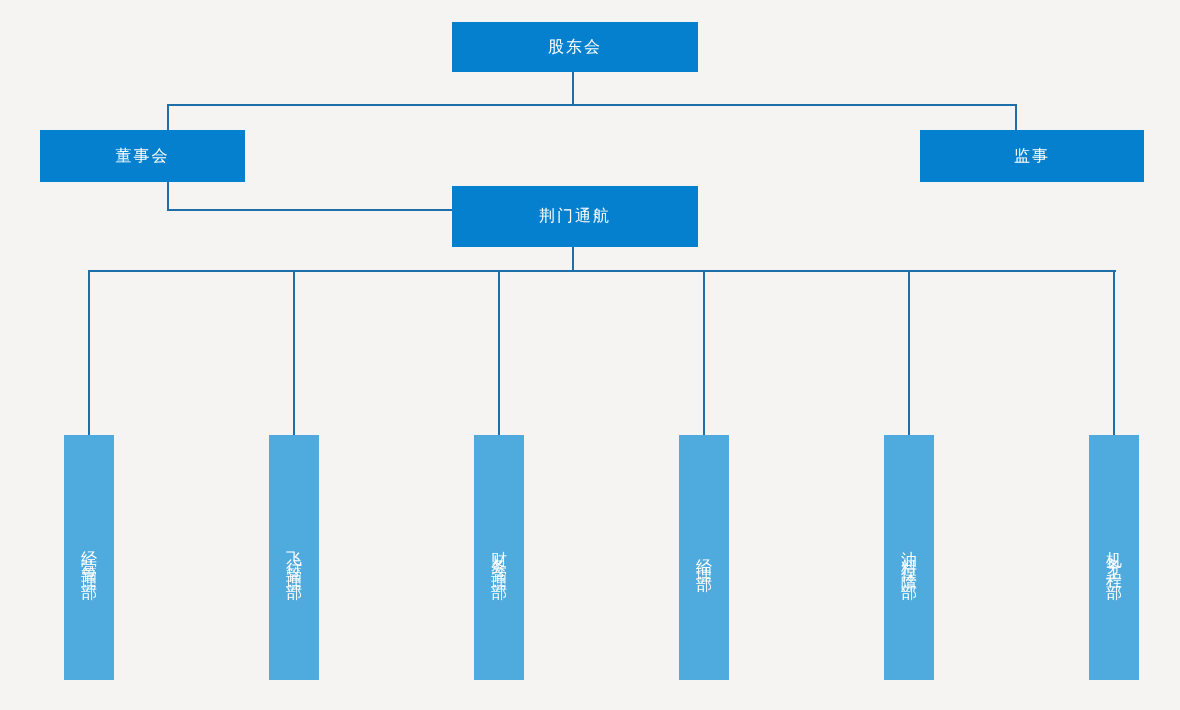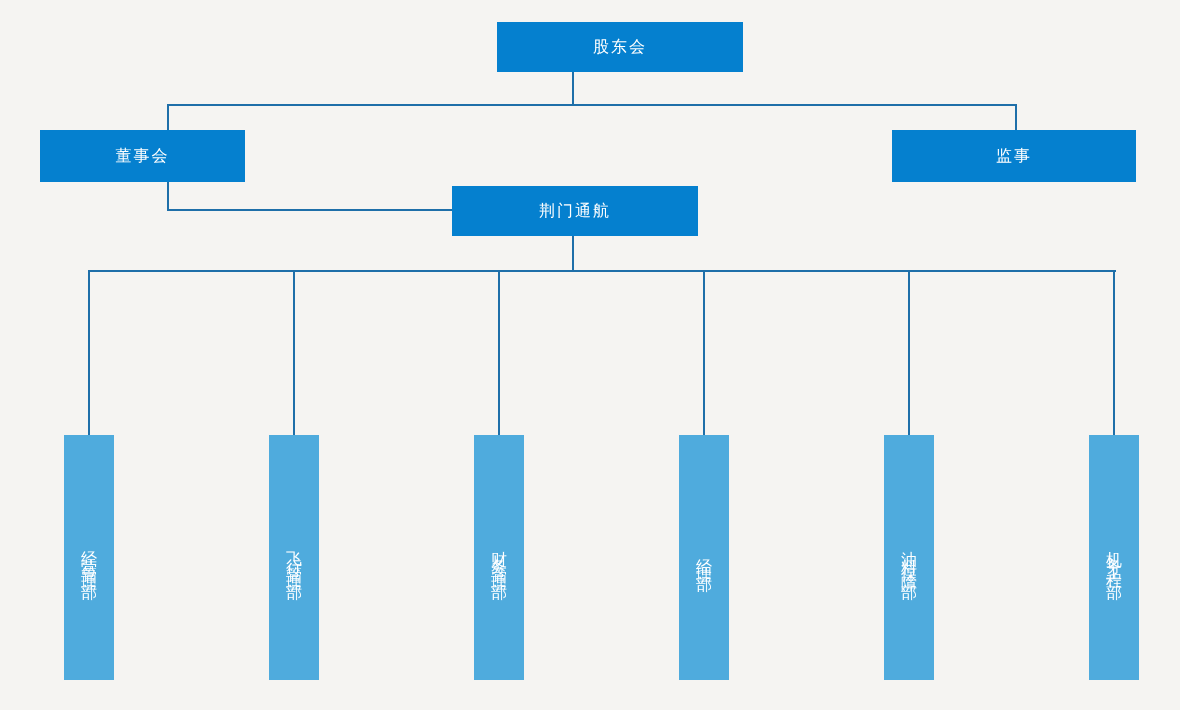--- a/index.html
+++ b/index.html
@@ -65,33 +65,33 @@
   <div class="line hline" style="left:167px; top:209px; width:285px;"></div>
   <div class="line vline" style="left:572px; top:236px; height:35px;"></div>
   <div class="line hline" style="left:88px; top:270px; width:1028px;"></div>
   <div class="line vline" style="left:88px; top:270px; height:165px;"></div>
   <div class="line vline" style="left:293px; top:270px; height:165px;"></div>
   <div class="line vline" style="left:498px; top:270px; height:165px;"></div>
   <div class="line vline" style="left:703px; top:270px; height:165px;"></div>
   <div class="line vline" style="left:908px; top:270px; height:165px;"></div>
   <div class="line vline" style="left:1113px; top:270px; height:165px;"></div>
 
-  <div class="node" style="left:452px; top:22px; width:246px; height:50px;margin-left:45px;">
+  <div class="node" style="left:452px; top:22px; width:246px; height:50px;">
     <span>股东会</span>
   </div>
 
   <div class="node" style="left:40px; top:130px; width:205px; height:52px;">
     <span>董事会</span>
   </div>
 
-  <div class="node" style="left:892px; top:130px; width:244px; height:52px;">
+  <div class="node" style="left:920px; top:130px; width:224px; height:52px;">
     <span>监事</span>
   </div>
 
-  <div class="node" style="left:452px; top:186px; width:246px; height:50px;">
+  <div class="node" style="left:452px; top:186px; width:246px; height:61px;">
     <span>荆门通航</span>
   </div>
 
   <div class="dept" style="left:64px;">
     <span class="vtext">经营管理部</span>
   </div>
   <div class="dept" style="left:269px;">
     <span class="vtext">飞行管理部</span>
   </div>
   <div class="dept" style="left:474px;">

